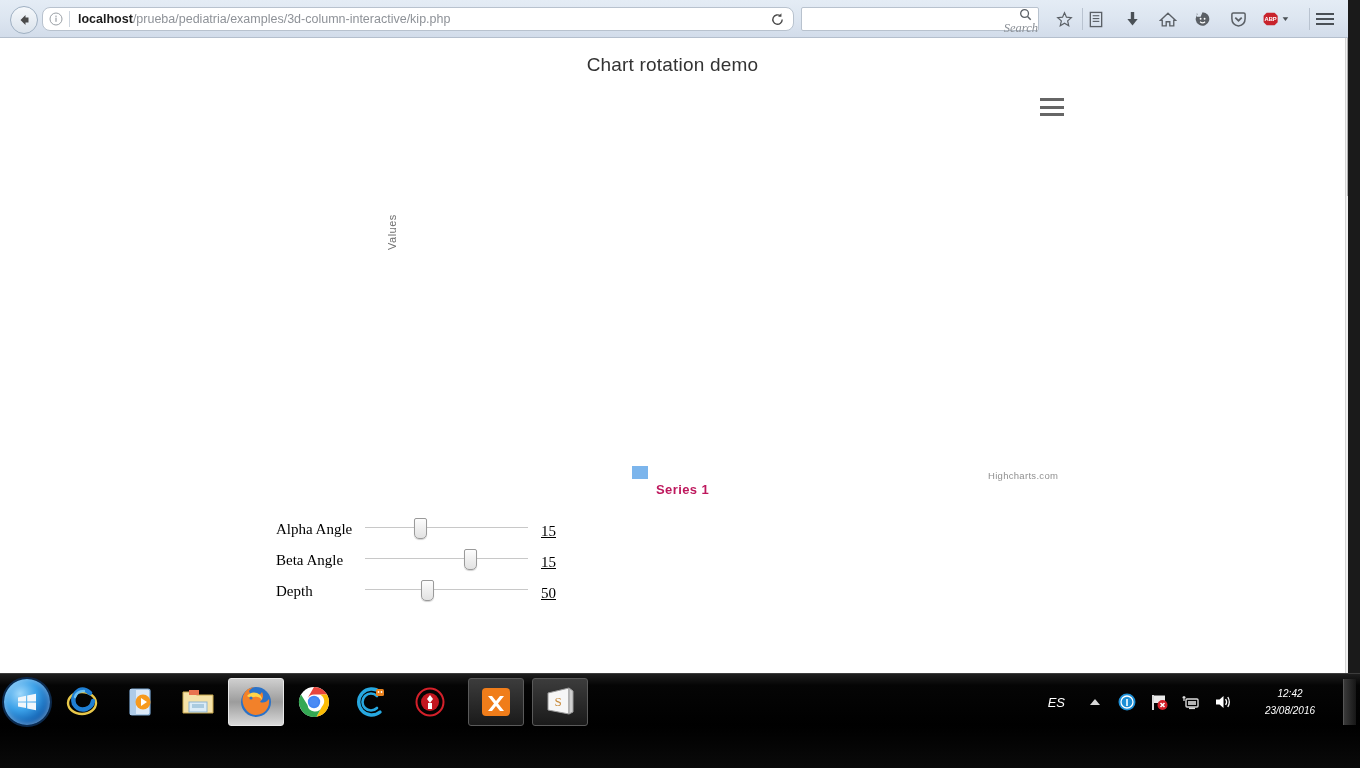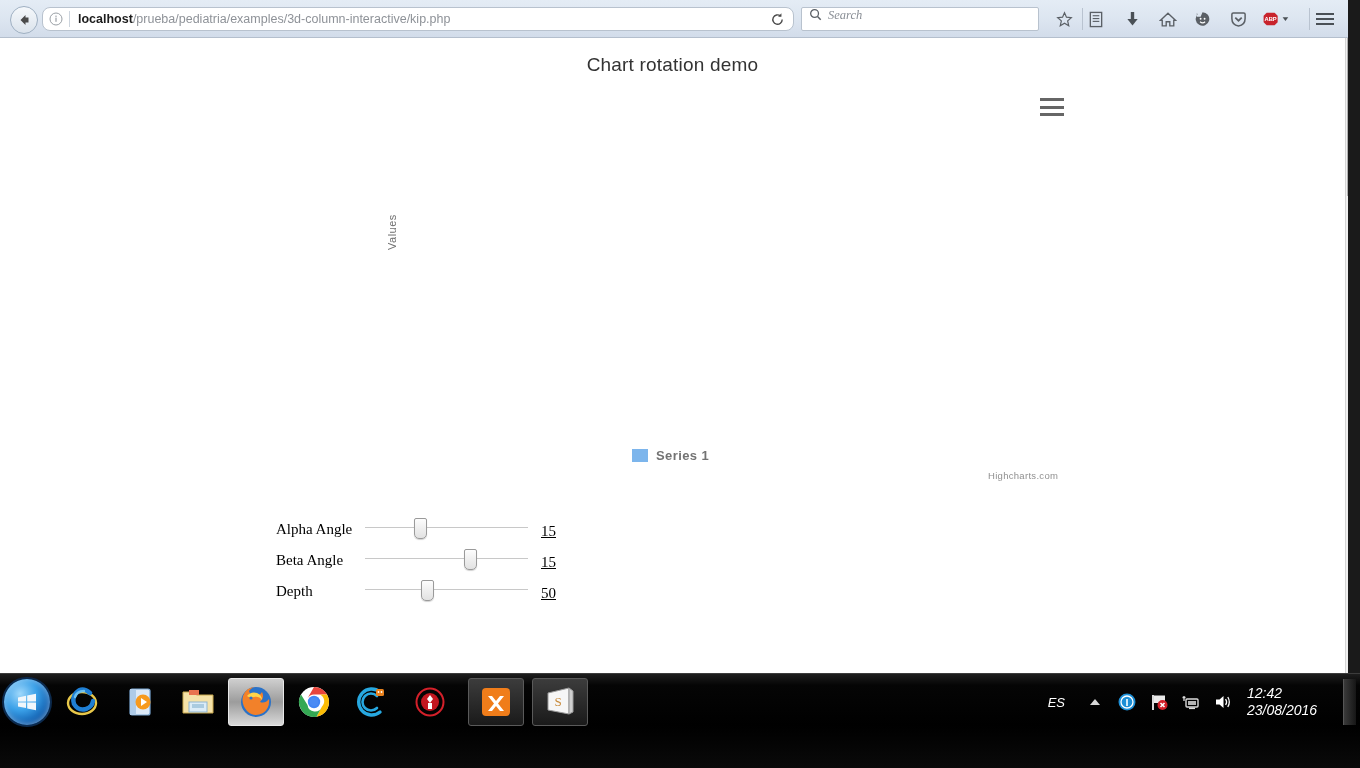--- a/index.html
+++ b/index.html
@@ -91,22 +91,23 @@
     display: flex; align-items: center; justify-content: center;
   }
 
   #searchbar {
     position: absolute;
     left: 801px; top: 7px;
     width: 238px; height: 24px;
     background: #ffffff;
     border: 1px solid #b8c2ce;
     border-radius: 2px;
-    display: flex; align-items: flex-start;
-    box-sizing: border-box;
+    display: flex; align-items: flex-end;
+    box-sizing: border-box;
+    flex-direction: column;
   }
   #search-icon-wrap {
     width: 26px; display: flex; align-items: center; justify-content: center; flex:none;
   }
   #search-placeholder {
     font-size: 12.5px;
     color: #8a8f96;
     font-style: italic;
     font-family: "Liberation Serif", serif;
   }
@@ -194,22 +195,23 @@
   }
   #legend-swatch {
     width: 16px; height: 13px;
     background: #7cb5ec;
     margin-right: 8px;
   }
   #legend-label {
     font-family: "Liberation Sans", sans-serif;
     font-size: 13px;
     font-weight: bold;
-    color: #737373;
+    color: #be185d;
     letter-spacing: 0.4px;
+    margin-top: 34px;
   }
 
   #credits {
     position: absolute;
     left: 988px;
     top: 432px;
     font-family: "Liberation Sans", sans-serif;
     font-size: 9.5px;
     color: #909090;
     letter-spacing: 0.3px;
@@ -355,24 +357,24 @@
     font-family: "Liberation Sans", sans-serif;
     margin-right: 14px;
   }
   .tray-icon {
     width: 24px; height: 24px;
     margin: 0 4px;
     display: flex; align-items: center; justify-content: center;
   }
   #tray-clock {
     width: 86px;
-    text-align: left;
+    text-align: center;
     color: #ffffff;
     font-family: "Liberation Sans", sans-serif;
-    font-size: 14px;
+    font-size: 10px;
     line-height: 17px;
     margin-left: 8px;
   }
   #show-desktop {
     width: 12px;
     height: 46px;
     margin-left: 10px;
     margin-right: 4px;
     background: linear-gradient(to right, #3a3a3a, #161616);
     border-left: 1px solid #555;

